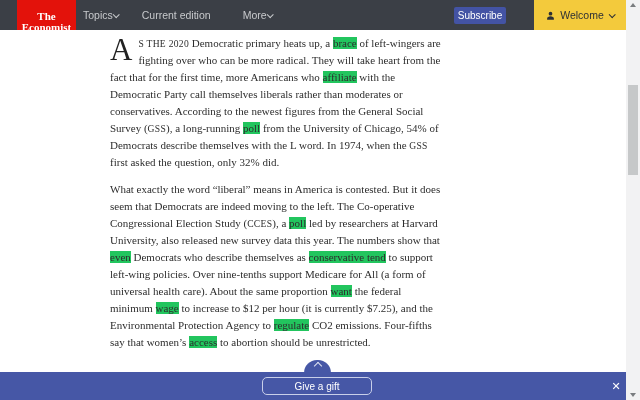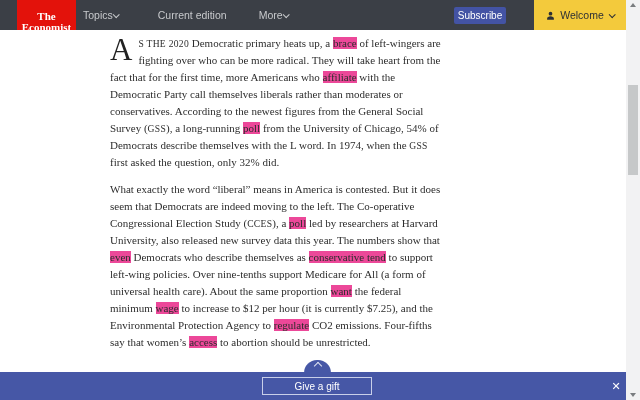--- a/index.html
+++ b/index.html
@@ -17,21 +17,21 @@
     margin-left:17px; width:59px; height:30px; background:#e3120b;
     color:#fff; font-family:"Liberation Serif", serif; font-weight:bold;
     display:flex; flex-direction:column; align-items:center; justify-content:center;
     cursor:pointer;
   }
   .logo .l1 { font-size:11px; line-height:9px;margin-top:15px; }
   .logo .l2 { font-size:11px; line-height:12px; }
   .nav { display:flex; align-items:center; color:#c7c9cc; font-size:10.5px; }
   .nav-item { display:flex; align-items:center; gap:0; cursor:pointer; }
   .nav-item.topics { margin-left:7px; }
-  .nav-item.edition { margin-left:40px; }
+  .nav-item.edition { margin-left:24px; }
   .nav-item.more { margin-left:32px; }
   .chev-down {
     display:inline-block; width:4px; height:4px;
     border-right:1.4px solid currentColor; border-bottom:1.4px solid currentColor;
     transform:rotate(45deg) translateY(-1px);
   }
   .header-right { position:absolute; right:0; top:0; height:30px; display:flex; align-items:center;padding-left:44px; }
   .subscribe-btn {
     background:#4353a4; color:#ffffff; font-size:10px; border:none;
     width:52px; height:17px; border-radius:2px; cursor:pointer;
@@ -53,41 +53,41 @@
   .article {
     position:absolute; left:110px; top:35px; width:334px;
     font-family:"Liberation Serif", serif; font-size:11px; line-height:17px;
     color:#2d2d2d;
   }
   .article p { margin:0 0 10px 0; }
   .dropcap {
     float:left; font-size:31px; line-height:28px; padding:1px 6px 0 0;
     color:#222;
   }
-  .hl { background:#ec4899;margin-top:36px; }
+  .hl { background:#22c55e;margin-top:36px; }
   .sc { text-transform:uppercase; font-size:0.87em; letter-spacing:0.3px;font-family:Liberation Serif, serif; }
 
   
   .banner {
     position:absolute; left:0; bottom:0; width:626px; height:28px;
     background:#4657a6; z-index:6;
   }
   .banner-notch {
     position:absolute; left:304px; top:-12px; width:27px; height:13px;
     background:#4657a6; border-radius:14px 14px 0 0; cursor:pointer;
     display:flex; align-items:flex-end; justify-content:center;
   }
   .chev-up {
     display:inline-block; width:5px; height:5px; margin-bottom:4px;
     border-right:1.5px solid #dfe3f2; border-bottom:1.5px solid #dfe3f2;
     transform:rotate(-135deg);
   }
   .gift-btn {
     position:absolute; left:262px; top:5px; width:110px; height:18px;
-    background:transparent; border:1px solid #c8cfe9; border-radius:0;
+    background:transparent; border:1px solid #c8cfe9; border-radius:5px;
     color:#ffffff; font-size:10px; font-family:"Liberation Sans", sans-serif;
     display:flex; align-items:center; justify-content:center; cursor:pointer;
   }
   .banner-close {
     position:absolute; left:608px; top:6px; width:16px; height:16px;
     color:#ffffff; font-size:11px; line-height:16px; text-align:center; cursor:pointer;
   }
 
   
   .scrollbar {

